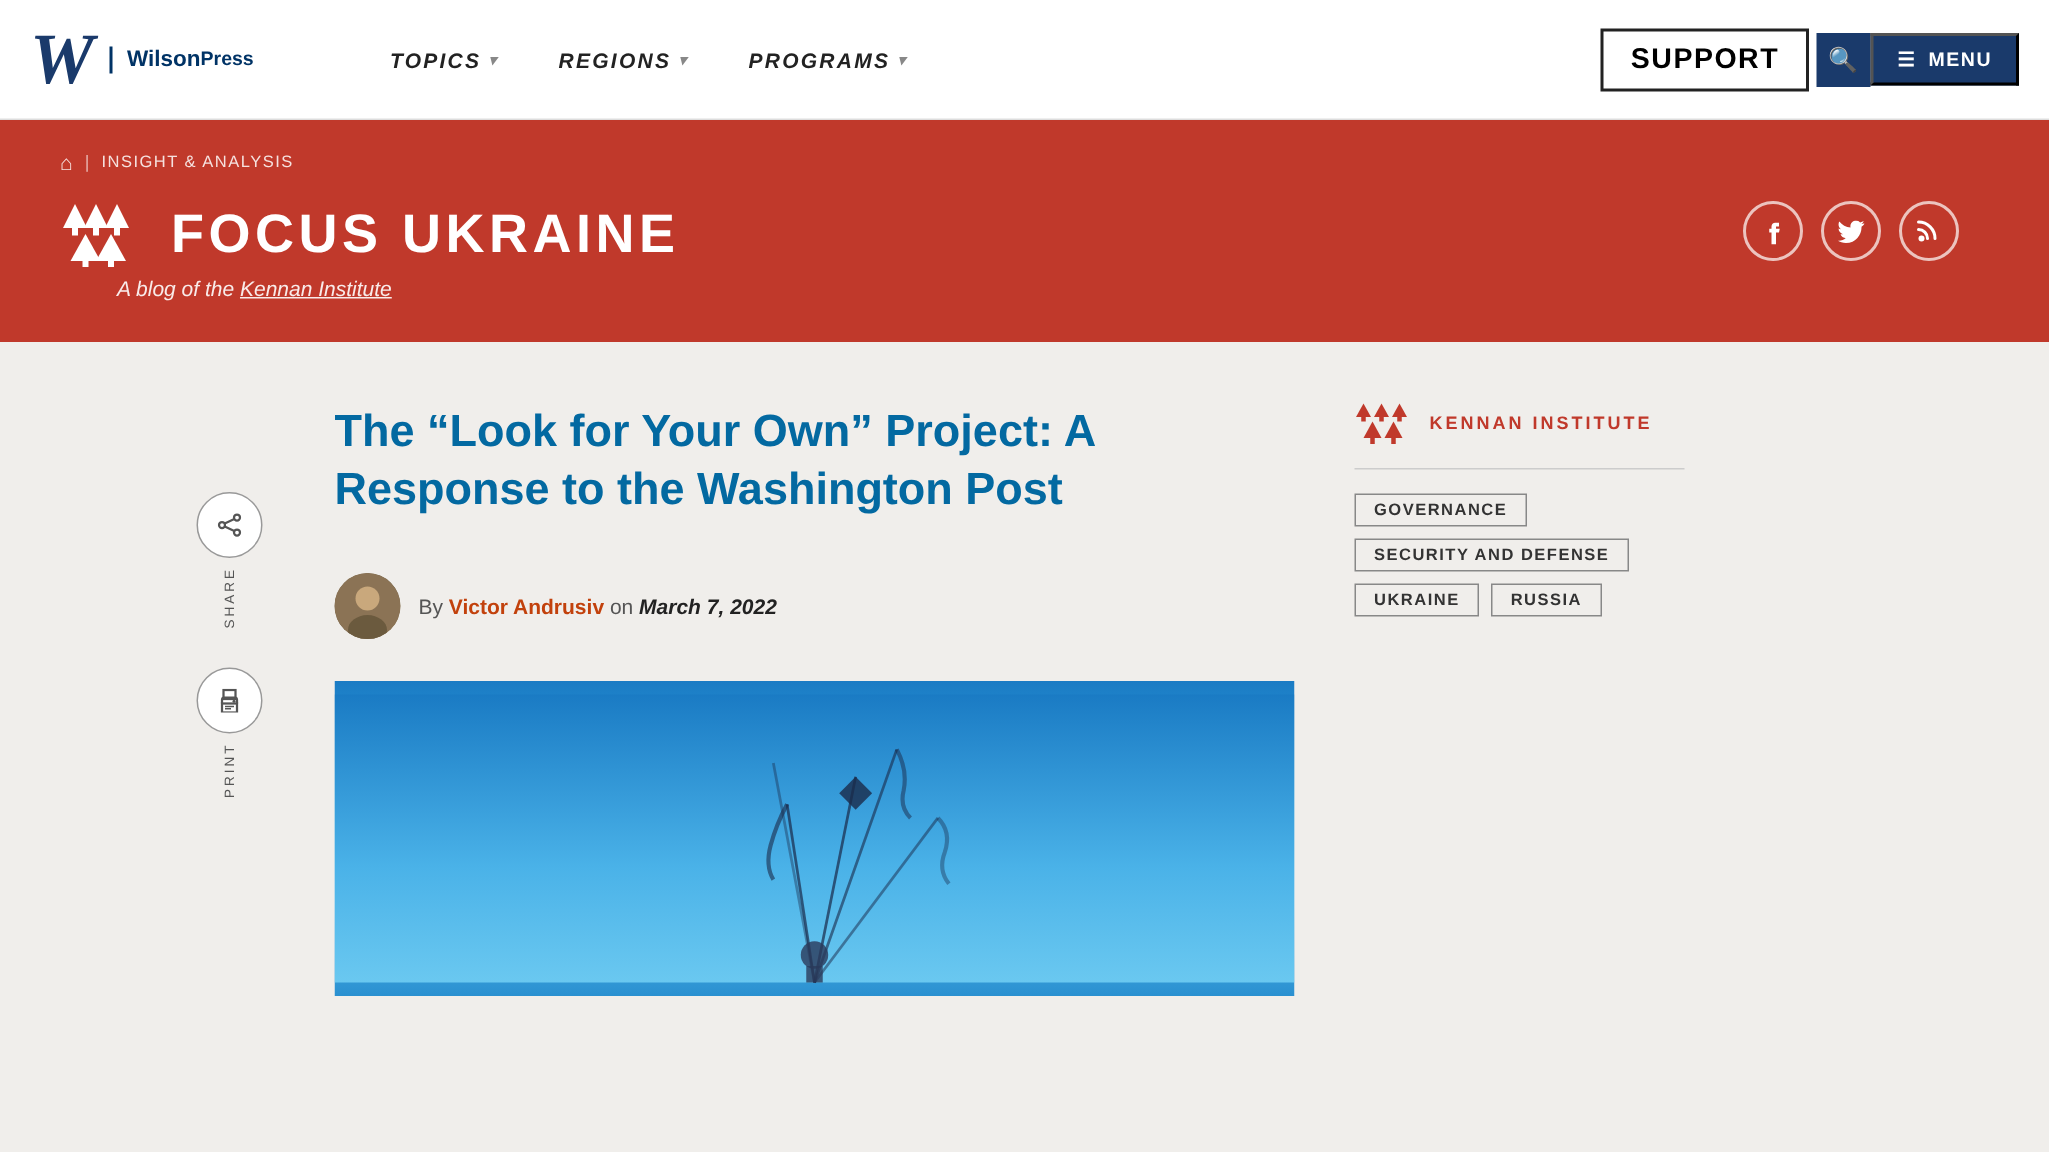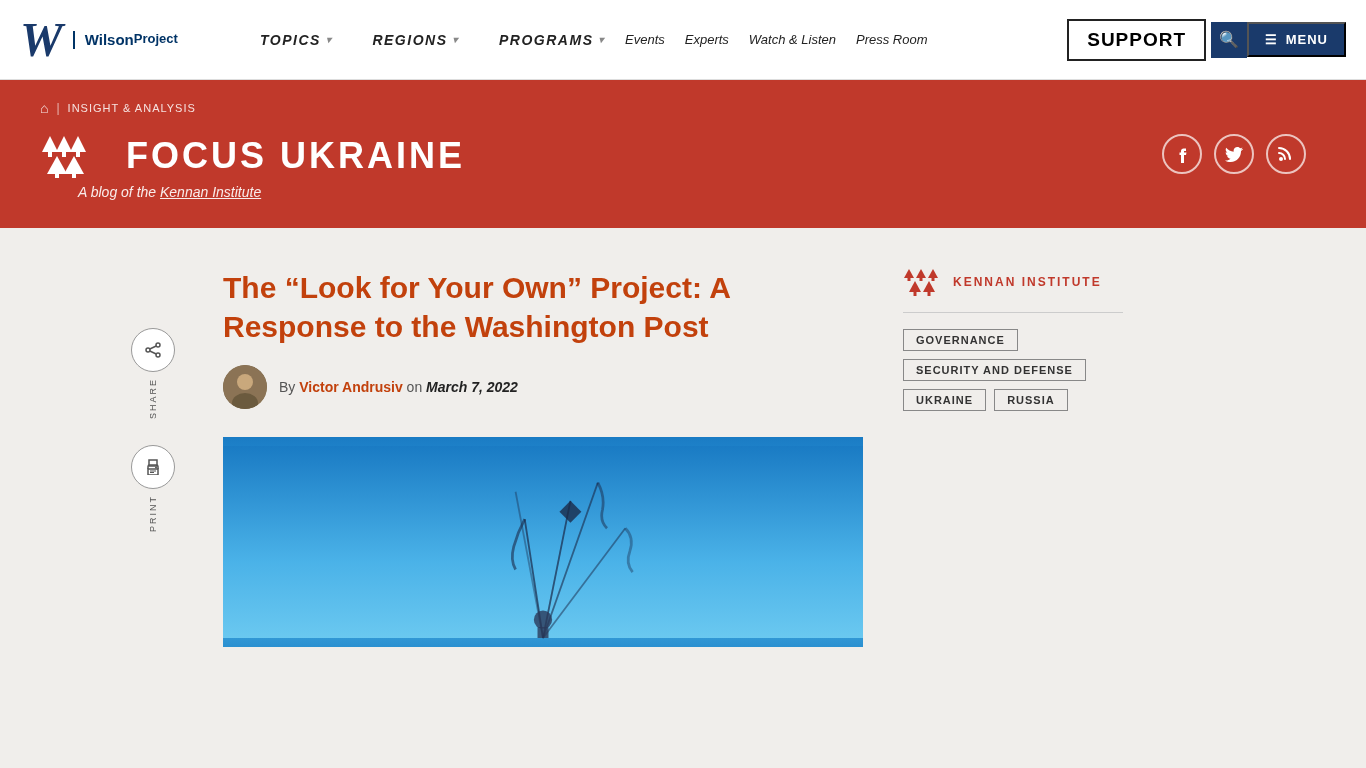--- a/index.html
+++ b/index.html
@@ -124,21 +124,21 @@
       color: rgba(255,255,255,0.85);
       font-size: 12px;
       margin-bottom: 18px;
     }
     .breadcrumb-home { font-size: 14px; }
     .breadcrumb-sep { color: rgba(255,255,255,0.6); }
     .breadcrumb-label { letter-spacing: 1px; text-transform: uppercase; font-size: 11px; }
     .hero-title-row {
       display: flex;
       align-items: center;
-      gap: 16px;
+      gap: 4px;
     }
     .hero-blog-title {
       font-size: 36px;
       font-weight: 900;
       color: #fff;
       letter-spacing: 3px;
       text-transform: uppercase;
     }
     .hero-sub {
       font-size: 14px;
@@ -249,22 +249,22 @@
       font-size: 12px;
       letter-spacing: 2px;
       text-transform: uppercase;
       color: #555;
       font-weight: 600;
     }
     .article-title {
       font-size: 30px;
       font-weight: 700;
       line-height: 1.3;
-      color: #c2410c;
-      margin-bottom: 19px;
+      color: #0369a1;
+      margin-bottom: 36px;
     }
     .article-meta {
       display: flex;
       align-items: center;
       gap: 12px;
       margin-bottom: 28px;
     }
     .author-avatar {
       width: 44px;
       height: 44px;
@@ -361,44 +361,38 @@
     .trees-svg { display: inline-flex; gap: 2px; align-items: flex-end; }
   </style>
 </head>
 <body>
 
 <nav class="nav-bar">
   <a class="nav-logo" href="#">
     <span class="w-logo">W</span>
     <span class="nav-logo-text">
       <span>Wilson</span>
-      <span>Project</span>
+      <span>Press</span>
     </span>
   </a>
 
   <div class="nav-primary">
     <a class="nav-primary-item" href="#">
       <span>TOPICS</span>
       <span class="nav-chevron">▾</span>
     </a>
     <a class="nav-primary-item" href="#">
       <span>REGIONS</span>
       <span class="nav-chevron">▾</span>
     </a>
     <a class="nav-primary-item" href="#">
       <span>PROGRAMS</span>
       <span class="nav-chevron">▾</span>
     </a>
 
-    <div class="nav-secondary">
-      <a href="#">Events</a>
-      <a href="#">Experts</a>
-      <a href="#">Watch &amp; Listen</a>
-      <a href="#">Press Room</a>
-    </div>
   </div>
 
   <div class="nav-right">
     <button class="nav-support-btn">SUPPORT</button>
     <div class="nav-search-icon">🔍</div>
     <button class="nav-menu-btn">
       <span>☰</span>
       <span>MENU</span>
     </button>
   </div>

